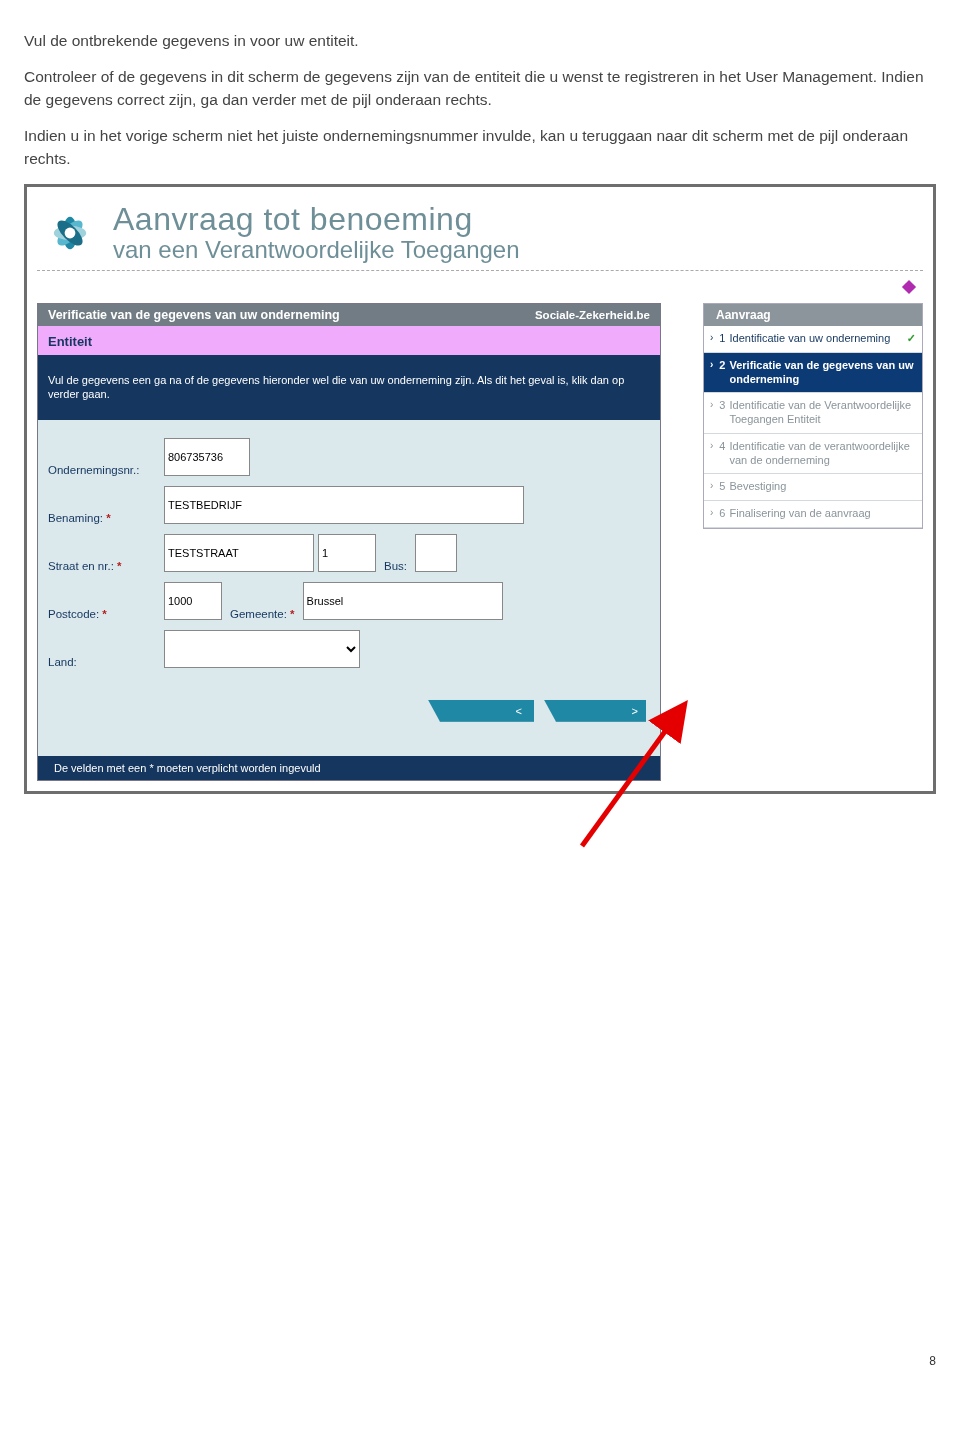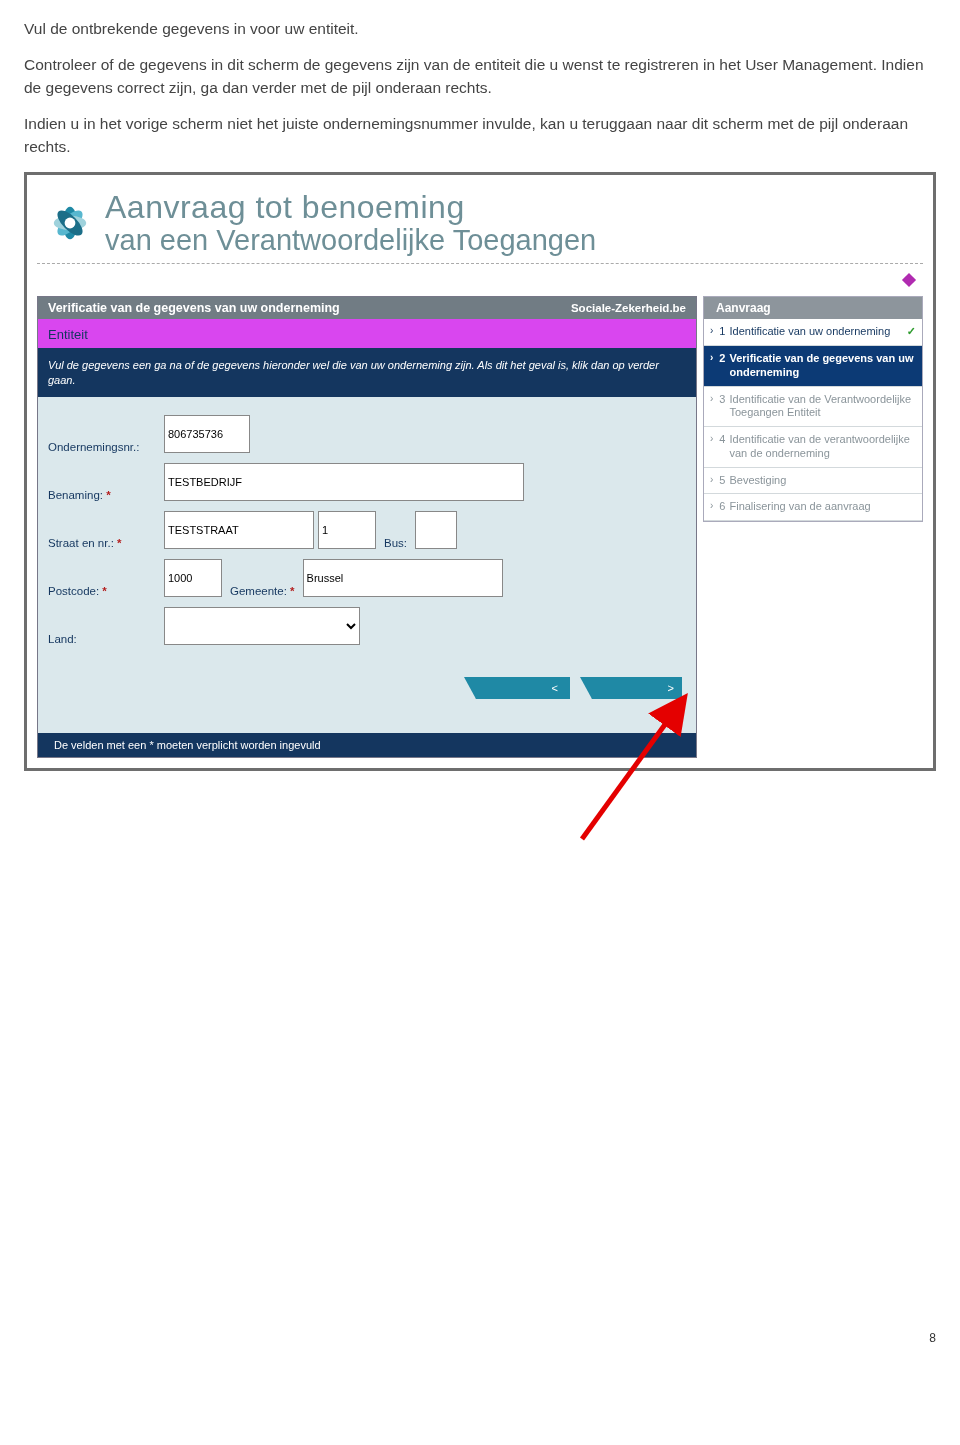--- a/index.html
+++ b/index.html
@@ -7,63 +7,64 @@
     margin: 0;
     padding: 18px 24px;
     background: #fff;
     color: #222;
     width: 960px;
     box-sizing: border-box;
   }
   .doc-para {
     font-size: 15.5px;
     line-height: 1.45;
-    margin: 0 0 14px 0;
+    margin: 12px 0 14px 0;
     color: #444;
   }
   .screenshot-frame {
     border: 3px solid #6e6e6e;
     background: #fff;
     padding: 10px;
     position: relative;
   }
   .app-header {
     display: flex;
     align-items: center;
     padding: 6px 0 8px 6px;
     border-bottom: 1px dashed #aaa;
-    gap: 8px;
+    gap: 16px;
   }
   .flower-logo {
     width: 54px;
     height: 54px;
     flex-shrink: 0;
   }
   .header-titles {
     line-height: 1.05;
     color: #6e8f97;
     font-weight: 300;
   }
   .header-title-big {
     font-size: 32px;
     letter-spacing: 0.5px;
     white-space: nowrap;
   }
   .header-title-small {
-    font-size: 29px;
+    font-size: 24px;
     white-space: nowrap;
     text-align: right;
   }
   .top-icon-row {
     text-align: right;
     padding: 8px 6px 4px 0;
   }
   .content-row {
     display: flex;
     align-items: flex-start;
+    gap: 36px;
   }
   .main-panel {
     flex: 1;
     background: #dbe8ec;
     border: 1px solid #778;
     position: relative;
   }
   .panel-headerbar {
     background: #717c84;
     color: #fff;
@@ -72,33 +73,32 @@
     align-items: center;
     padding: 4px 10px;
     font-size: 12.5px;
     font-weight: bold;
   }
   .panel-headerbar .right {
     font-size: 11.5px;
     font-weight: bold;
   }
   .section-label {
-    background: #d946ef;
+    background: #f0abfc;
     color: #14365f;
-    font-weight: normal;
+    font-weight: bold;
     font-size: 13px;
     padding: 8px 10px 6px 10px;
   }
   .instr-text {
     background: #14365f;
     color: #fff;
     font-size: 11px;
-    padding: 10px 10px;
+    padding: 18px 10px;
     line-height: 1.3;
-    font-style: italic;
   }
   .form-area {
     padding: 8px 10px 10px 10px;
   }
   .form-row {
     display: flex;
     align-items: flex-end;
     margin: 10px 0;
     font-size: 11.5px;
     color: #14365f;

